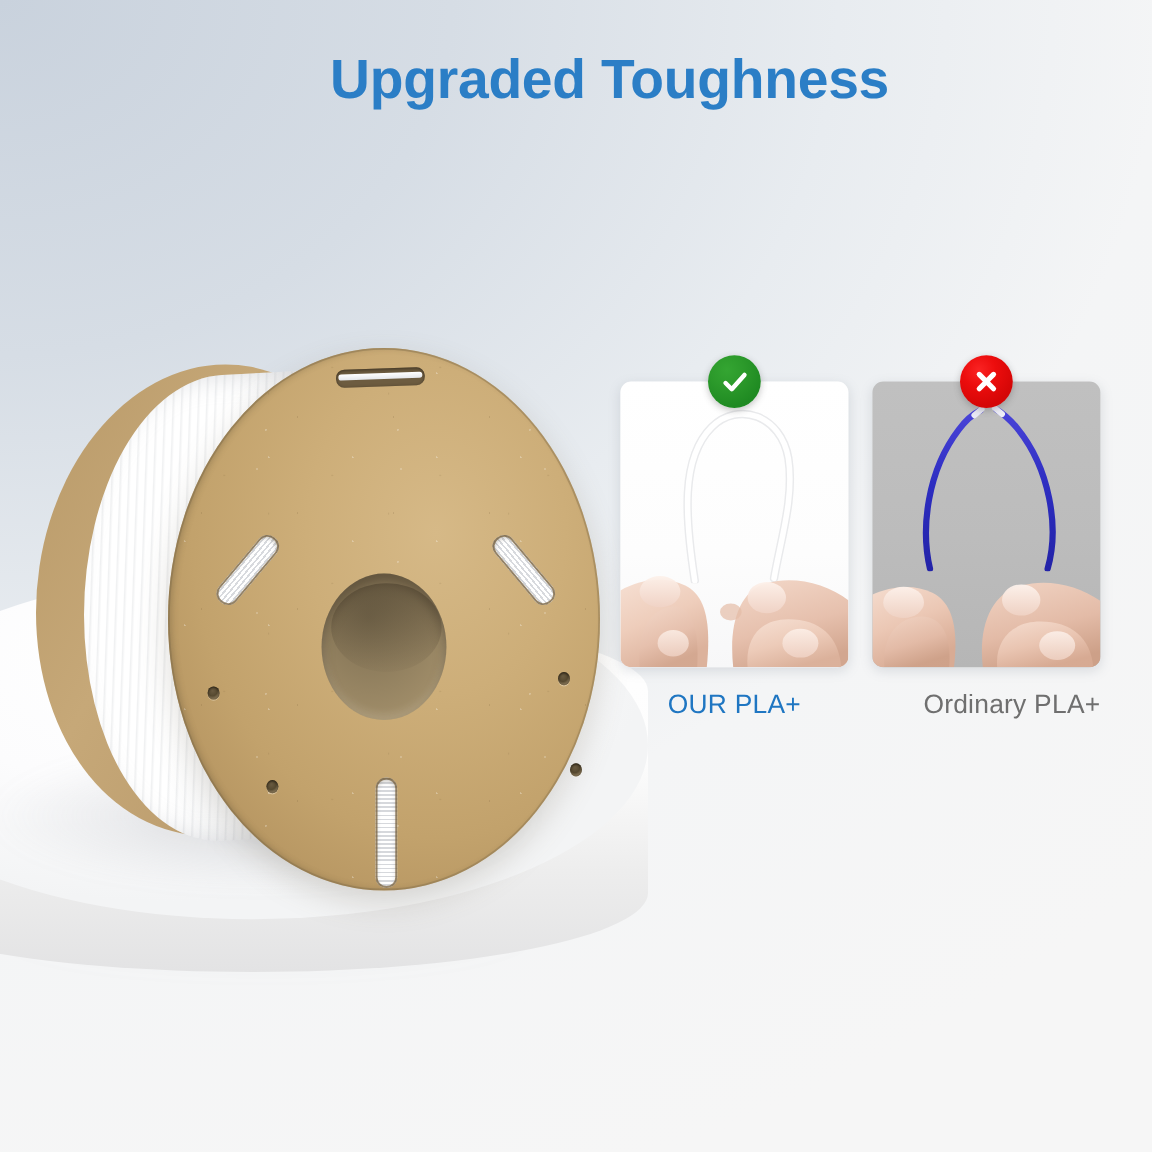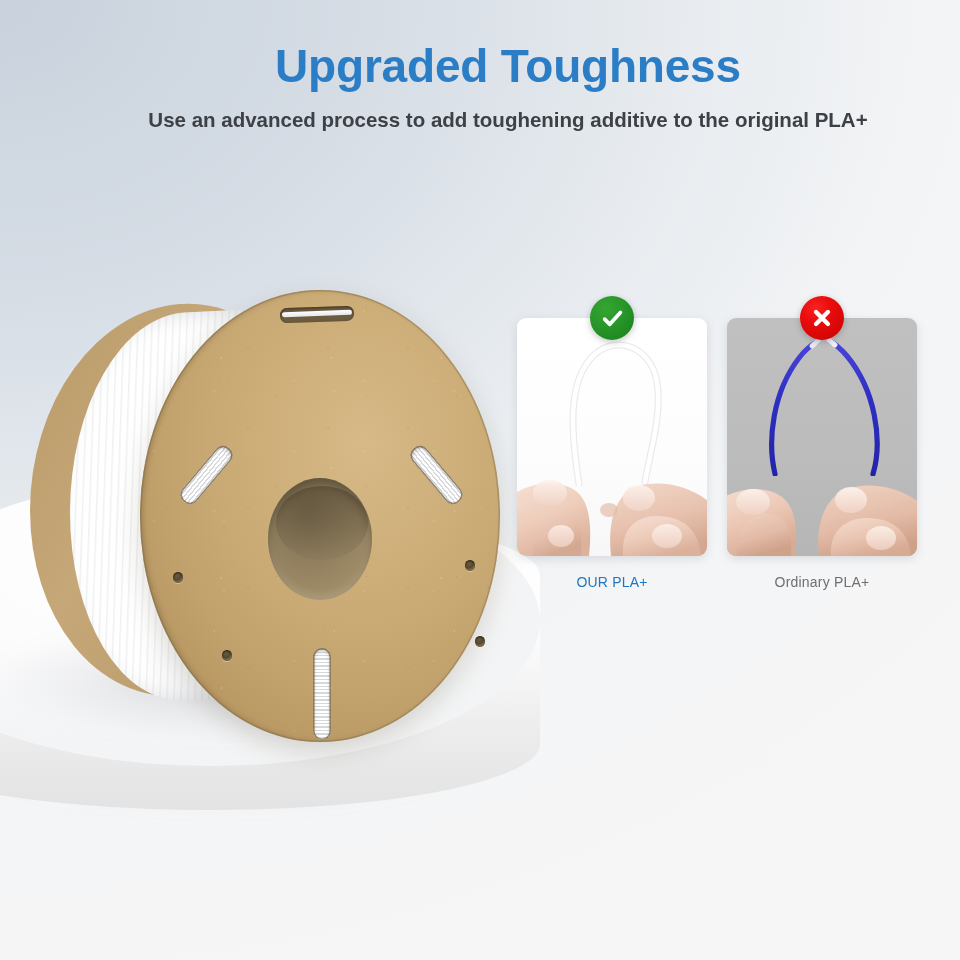--- a/index.html
+++ b/index.html
@@ -251,35 +251,34 @@
     left: 73px;
     background: radial-gradient(70% 70% at 36% 28%, #34a532 0%, #2c9a2b 45%, #1f8a22 100%);
   }
   #badge-bad {
     left: 73px;
     background: radial-gradient(70% 70% at 36% 28%, #fa2323 0%, #ec0d0d 45%, #d40606 100%);
   }
   .card-label {
     margin-top: 18px;
     text-align: center;
-    font-size: 14px;
+    font-size: 22px;
     letter-spacing: 0.2px;
   }
   #label-good { color: #1f76c2; font-weight: normal; }
-  #label-bad  { color: #6f6f6f; font-weight: normal; }
+  #label-bad  { color: #6f6f6f; font-weight: normal; text-align: right; }
 </style>
 </head>
 <body>
 
 <div id="stage">
 
   <div id="header">
     <div id="title">Upgraded Toughness</div>
     <div id="subtitle">
-      <span class="l1">Use an advanced process to add toughening additive to the original PLA+</span>
     </div>
   </div>
 
   <div id="pedestal-wrap">
     <div id="pedestal-front-shadow"></div>
     <div id="pedestal-side"></div>
     <div id="pedestal-top"></div>
     <div id="pedestal-shadow"></div>
   </div>
 

